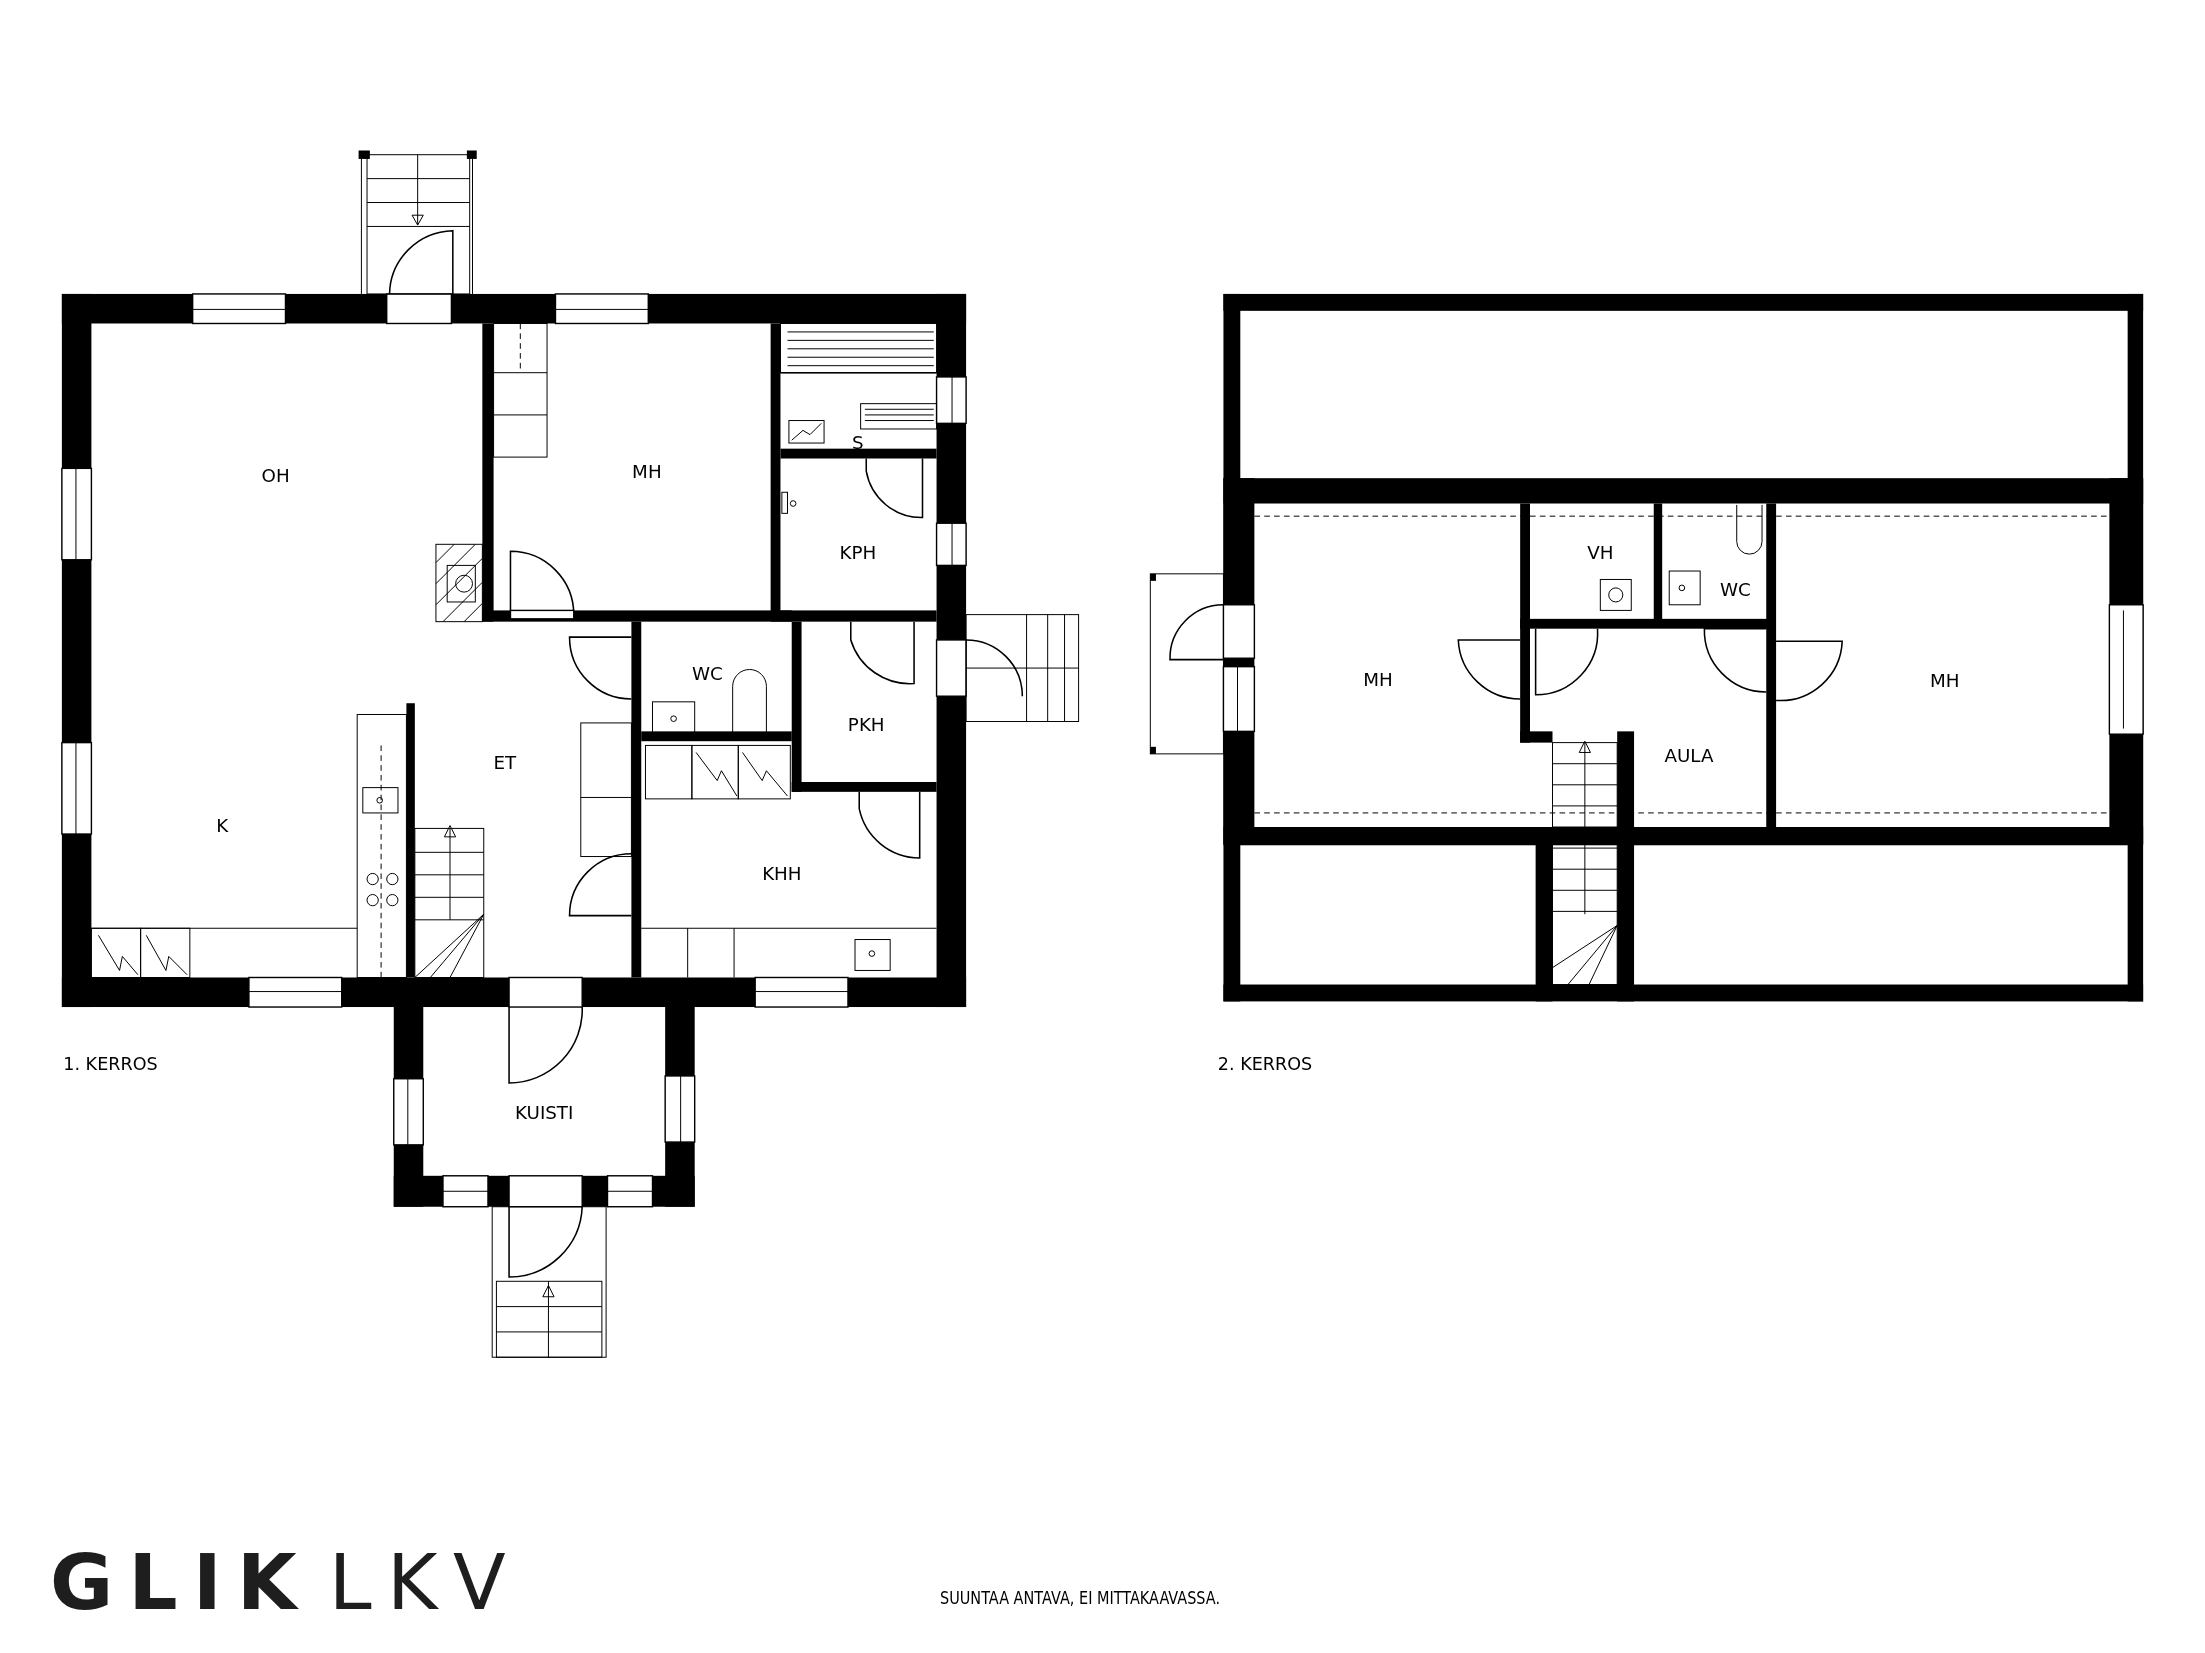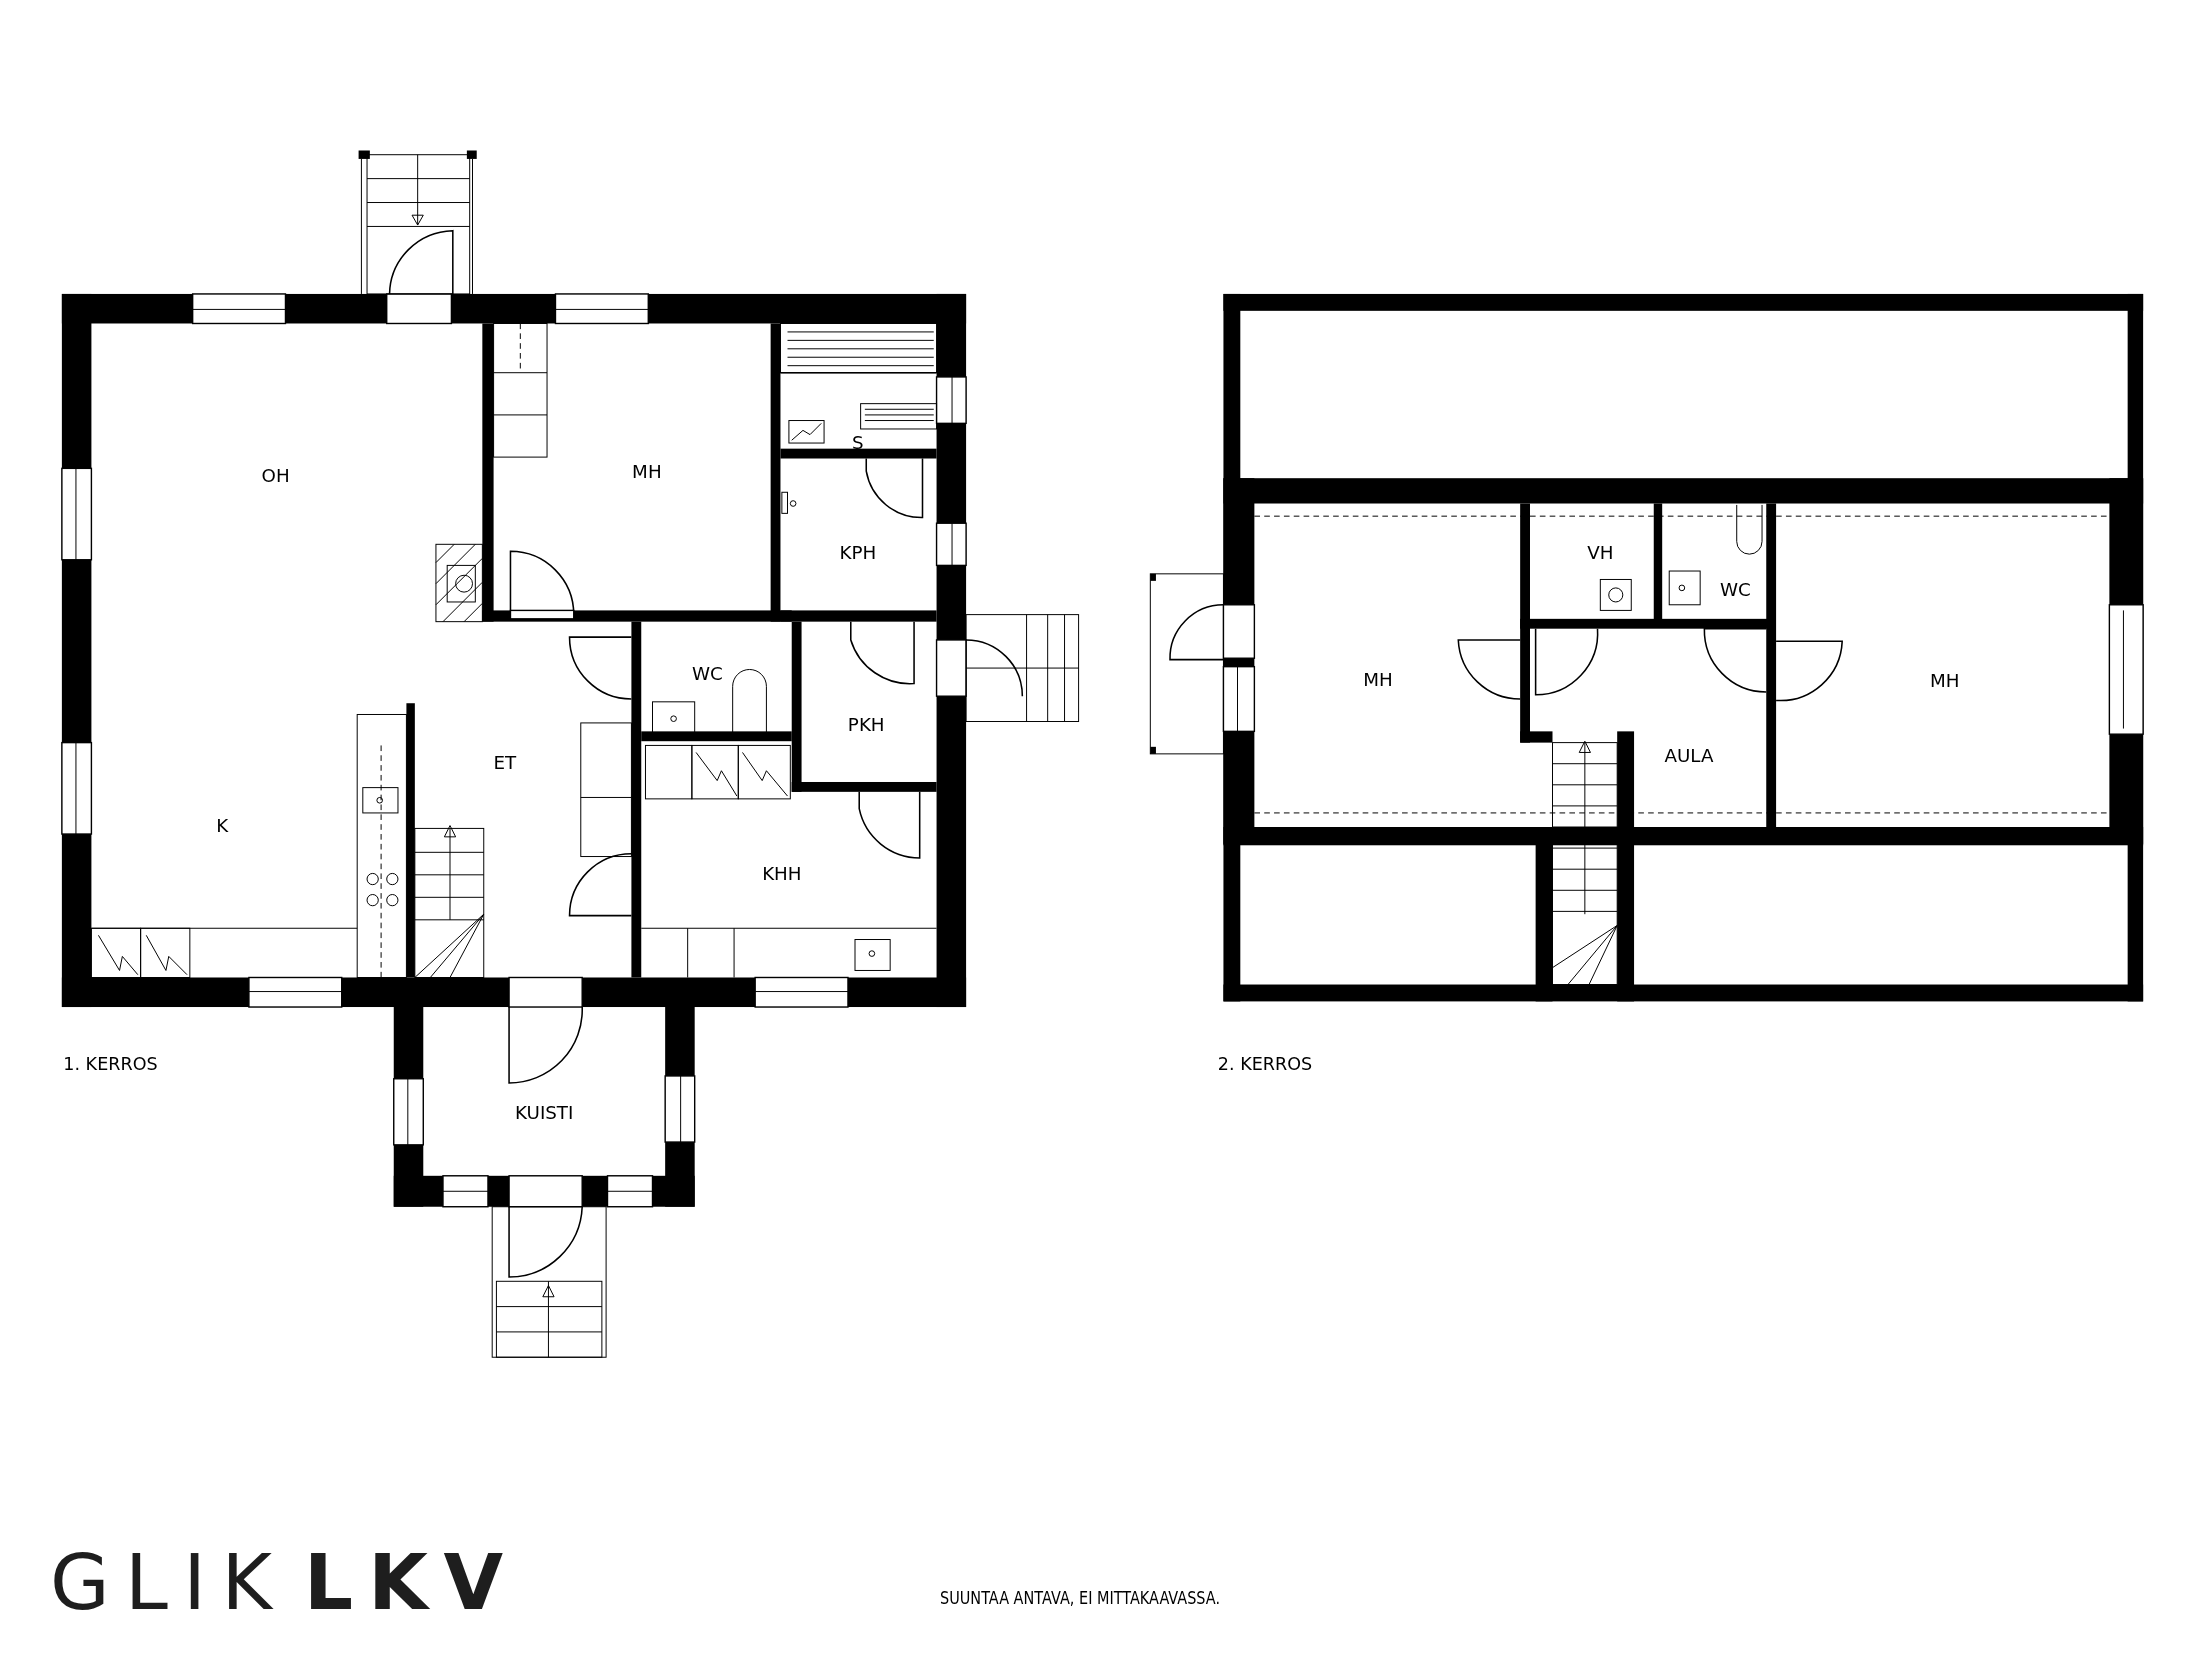--- a/index.html
+++ b/index.html
@@ -6,22 +6,22 @@
   body { width:2205px; height:1654px; position:relative; overflow:hidden; font-family:"Liberation Sans", sans-serif; }
   #plan { position:absolute; left:0; top:0; width:2205px; height:1654px; }
   .wall { fill:#000; }
   .line { stroke:#000; fill:none; stroke-width:1.1; }
   .thin { stroke:#000; fill:none; stroke-width:0.7; }
   .dash { stroke:#000; fill:none; stroke-width:0.7; stroke-dasharray:4 3; }
   .win { fill:#fff; stroke:#000; stroke-width:1; }
   .room-label { font-family:"DejaVu Sans", sans-serif; font-size:13px; fill:#000; text-anchor:middle; dominant-baseline:middle; }
   .floor-label { font-family:"DejaVu Sans", sans-serif; font-size:12.5px; fill:#000; }
   .brand { position:absolute; left:50px; top:1538px; font-family:"DejaVu Sans", sans-serif; font-size:77px; letter-spacing:15.4px; color:#1e1e1e; white-space:nowrap; }
-  .brand .b1 { font-weight:normal; }
-  .brand .b2 { font-weight:bold; margin-left:16.5px; }
+  .brand .b1 { font-weight:bold; }
+  .brand .b2 { font-weight:normal; margin-left:16.5px; }
   .disclaimer { position:absolute; left:940px; top:1588px; font-family:"DejaVu Sans", sans-serif; font-size:17px; color:#000; white-space:nowrap; transform:scaleX(0.85); transform-origin:left top; }
 </style>
 </head>
 <body>
 
 <svg id="plan" viewBox="0 0 1568 1176" preserveAspectRatio="none" xmlns="http://www.w3.org/2000/svg">
 
   <g>
 
     <rect class="wall" x="44" y="209" width="643" height="21"></rect>

